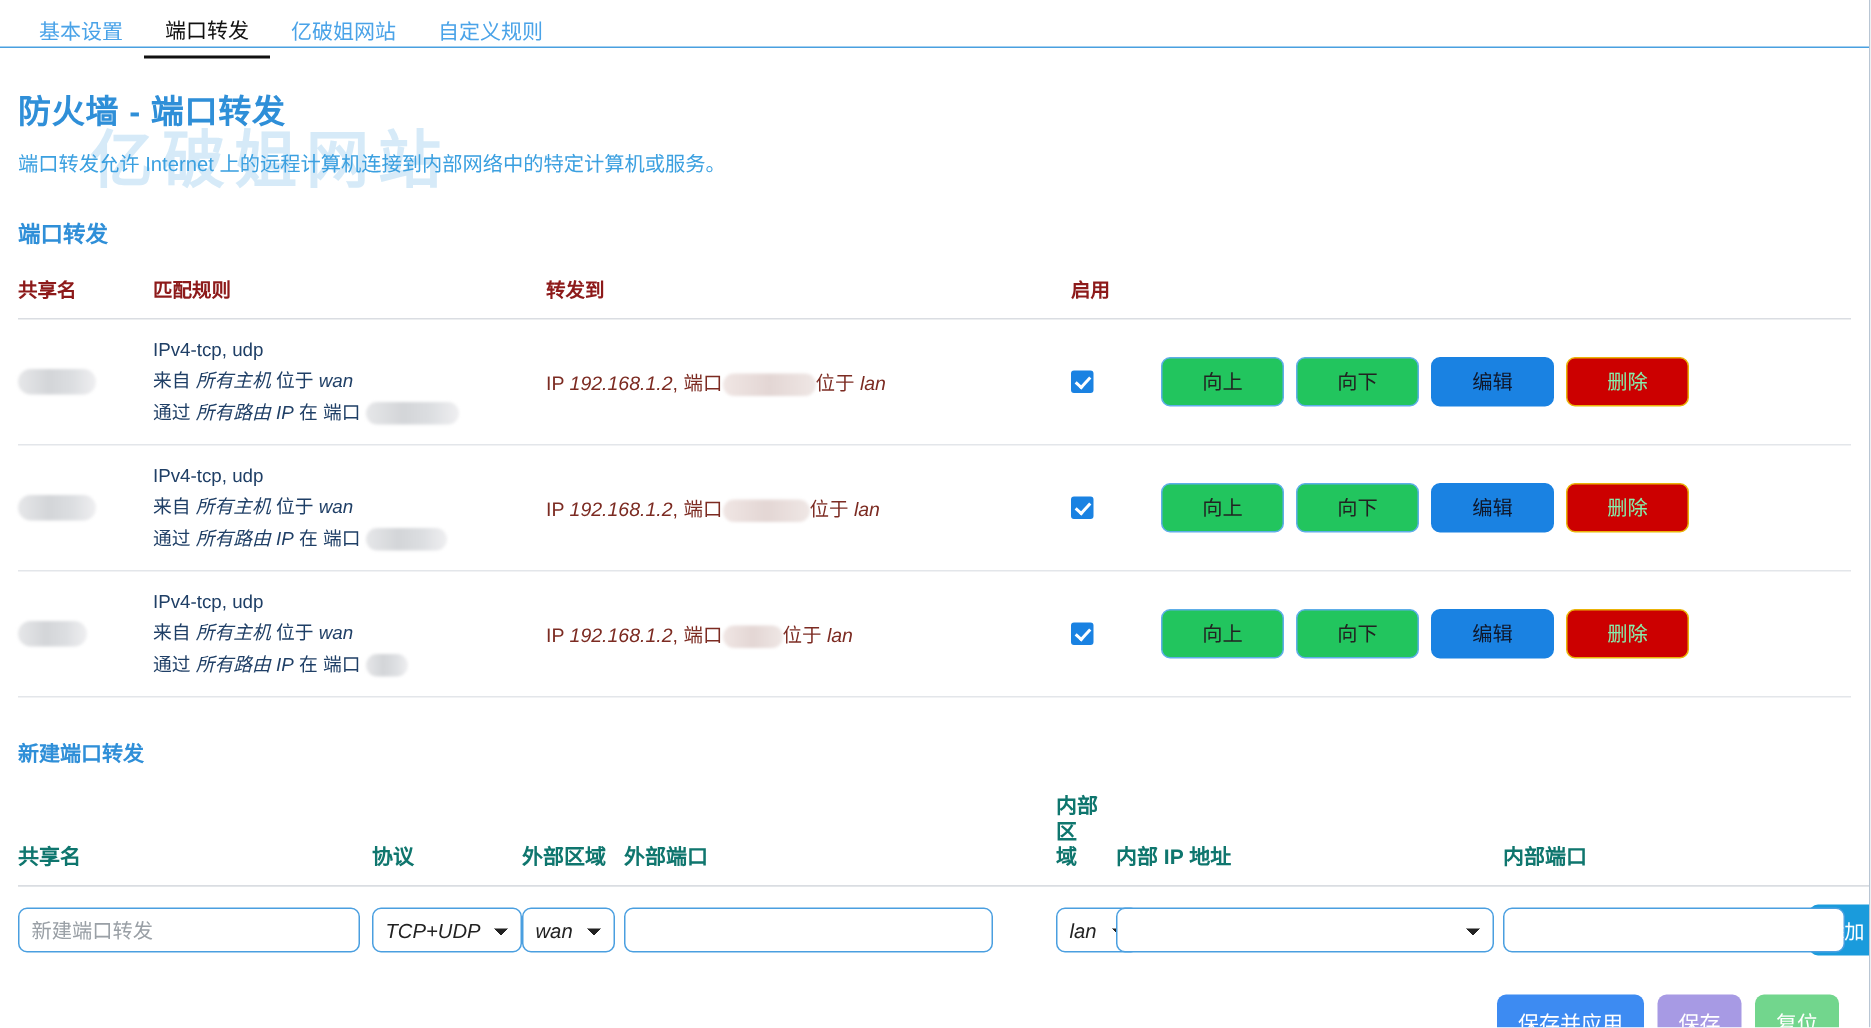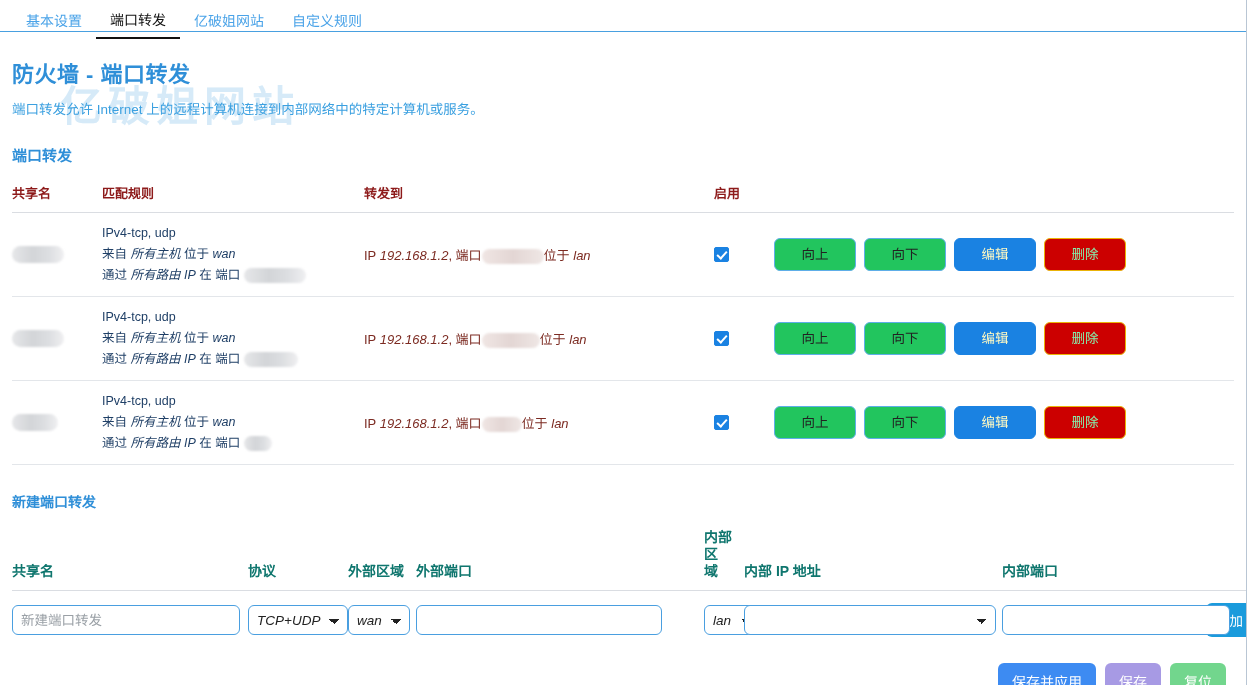--- a/index.html
+++ b/index.html
@@ -167,21 +167,21 @@
     border-radius: 6px;
     padding: 7px 0;
     width: 82px;
     text-align: center;
     cursor: pointer;
     border: 1px solid transparent;
     line-height: 17px;
     user-select: none;
   }
   .btn-outline { background:#22c55e; color:#222; border:1px solid #5eaee8; }
-  .btn-blue    { background:#1a82e2; color:#fef9c3; border:1px solid #1a82e2; }
+  .btn-blue    { background:#1a82e2; color:#0f172a; border:1px solid #1a82e2; }
   .btn-red     { background:#cc0000; color:#86efac; border:1px solid #eab308; }
 
   
   table.newrule {
     width: 100%;
     border-collapse: collapse;
     table-layout: fixed;
   }
   table.newrule th {
     text-align: left;

